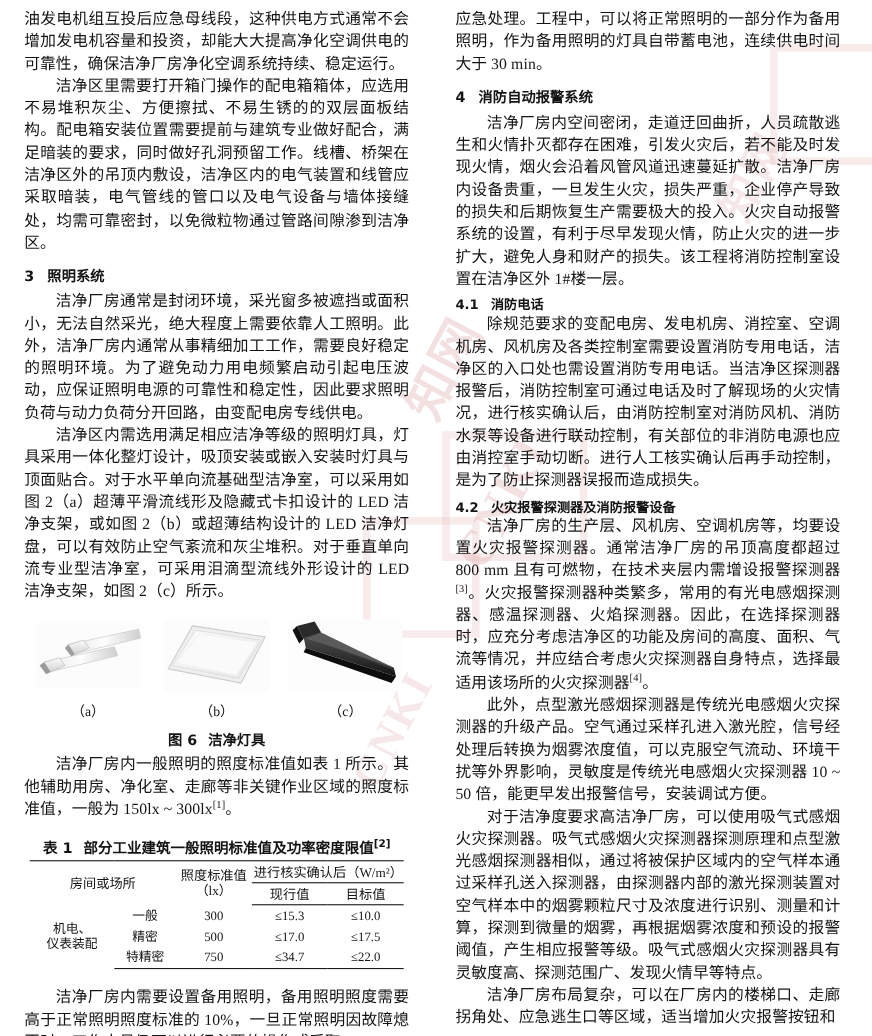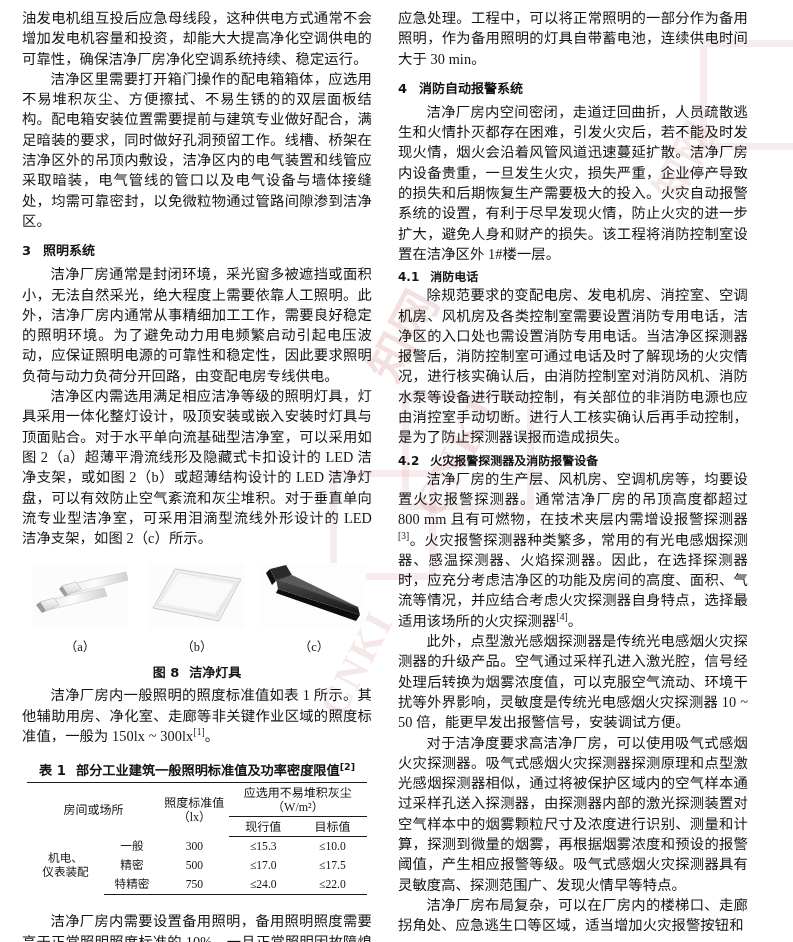--- a/index.html
+++ b/index.html
@@ -49,21 +49,21 @@
 
   
   #page {
     position: relative;
     z-index: 1;
     display: flex;
     width: 688px;
     height: 942px;
     box-sizing: border-box;
     padding: 8px 22px 0 22px;
-    gap: 26px;
+    gap: 42px;
   }
   .column {
     width: 350px;
     flex: 0 0 350px;
   }
 
   
   p.body-text {
     margin: 0;
     font-size: 14.3px;
@@ -269,39 +269,39 @@
 
       </div>
 
       <div class="fig-labels">
         <span>（a）</span>
         <span>（b）</span>
         <span>（c）</span>
       </div>
 
       <figcaption class="fig-cap">
-        <span class="cap-num">图 8</span><span>洁净灯具</span>
+        <span class="cap-num">图 6</span><span>洁净灯具</span>
       </figcaption>
     </figure>
 
     <p class="body-text indent"><span>洁净厂房内一般照明的照度标准值如表 1 所示。其他辅助用房、净化室、走廊等非关键作业区域的照度标准值，一般为 150lx ~ 300lx</span><sup class="ref">[1]</sup><span>。</span></p>
 
     <div class="tbl-cap">
       <span class="cap-num">表 1</span><span>部分工业建筑一般照明标准值及功率密度限值</span><sup class="ref">[2]</sup>
     </div>
 
     <table class="data">
       <thead>
         <tr class="top-rule">
           <th class="hd col-room top-rule" colspan="2" rowspan="2">房间或场所</th>
           <th class="hd col-lux top-rule" rowspan="2">
             <span>照度标准值</span><br>
             <span>（lx）</span>
           </th>
-          <th class="hd top-rule span-rule" colspan="2">应选用不易堆积灰尘（W/m²）</th>
+          <th class="hd top-rule span-rule" colspan="2">进行核实确认后（W/m²）</th>
         </tr>
         <tr>
           <th class="hd col-cur head-rule">现行值</th>
           <th class="hd col-tgt head-rule">目标值</th>
         </tr>
       </thead>
       <tbody>
         <tr>
           <td class="col-room" rowspan="3">
             <span>机电、</span><br>
@@ -314,21 +314,21 @@
         </tr>
         <tr>
           <td class="col-grade">精密</td>
           <td class="col-lux">500</td>
           <td class="col-cur">≤17.0</td>
           <td class="col-tgt">≤17.5</td>
         </tr>
         <tr>
           <td class="col-grade bot-rule">特精密</td>
           <td class="col-lux bot-rule">750</td>
-          <td class="col-cur bot-rule">≤24.0</td>
+          <td class="col-cur bot-rule">≤34.7</td>
           <td class="col-tgt bot-rule">≤22.0</td>
         </tr>
       </tbody>
     </table>
 
     <p class="body-text indent" style="margin-top:16px;">洁净厂房内需要设置备用照明，备用照明照度需要高于正常照明照度标准的 10%，一旦正常照明因故障熄灭时，工作人员仍可以进行必要的操作或采取</p>
 
   </div>
 
   <div class="column">

